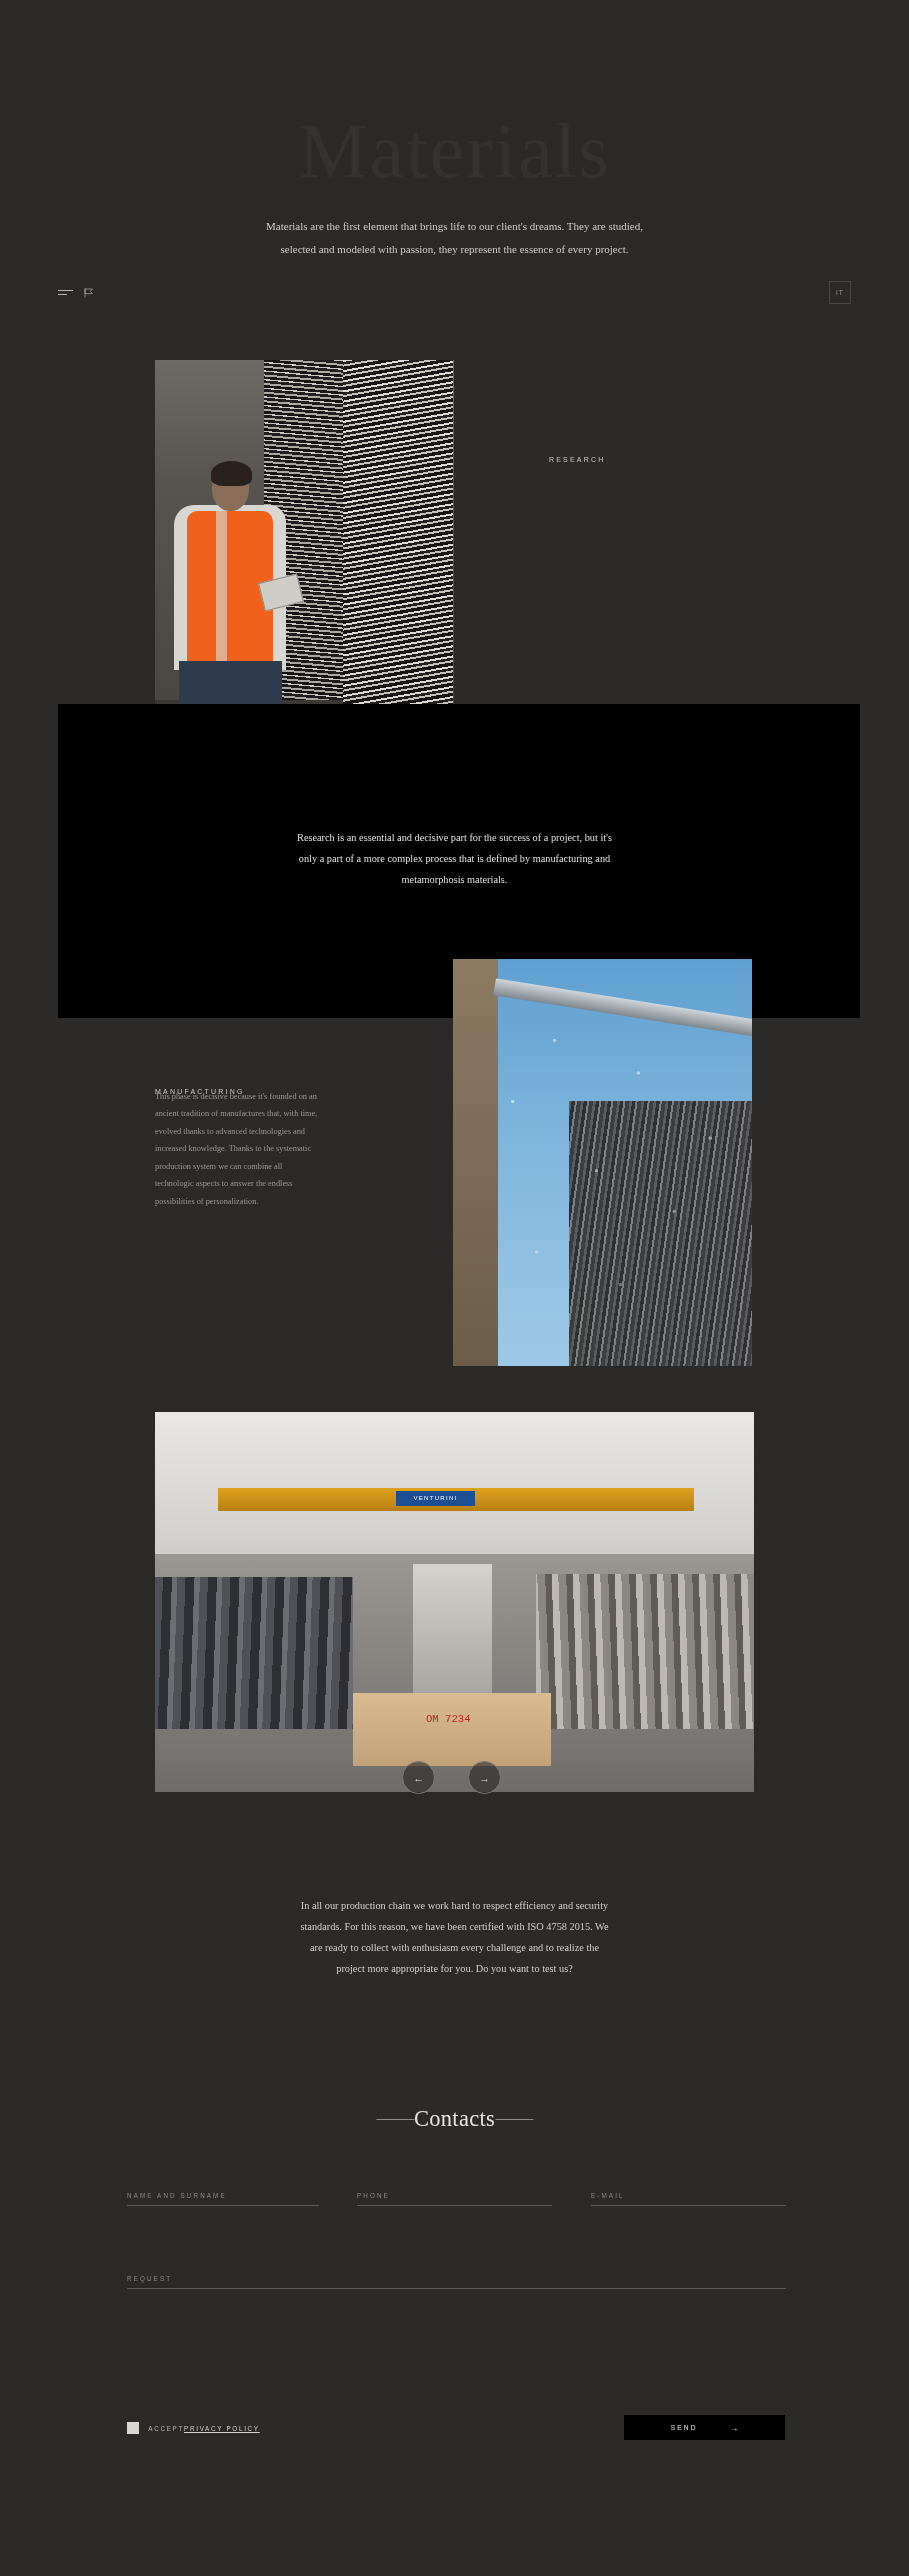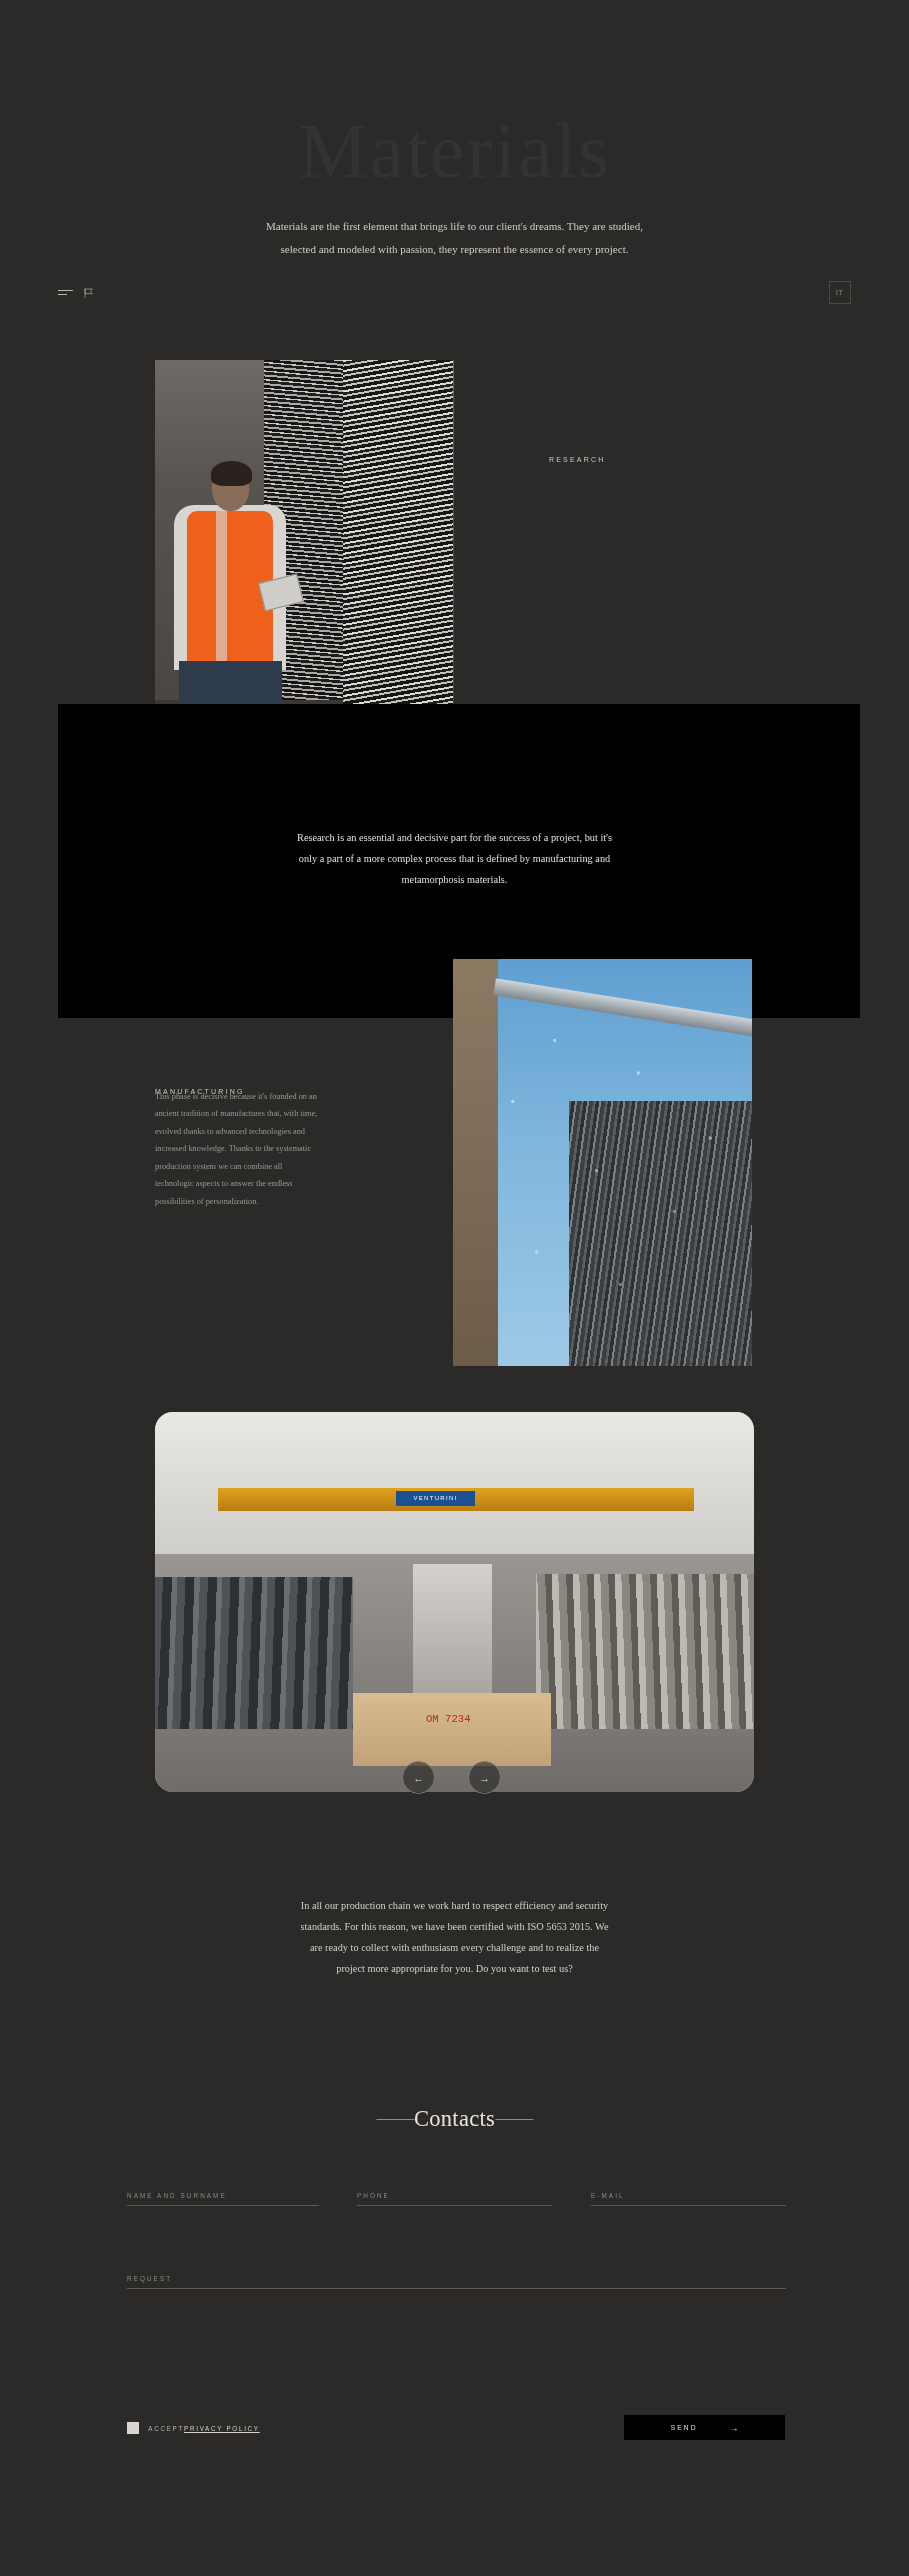--- a/index.html
+++ b/index.html
@@ -267,21 +267,20 @@
 
   
   .img-ware {
     position: absolute;
     top: 1412px;
     left: 155px;
     width: 599px;
     height: 380px;
     overflow: hidden;
     background: #bfbdb8;
-    border-radius: 18px;
   }
   .img-ware .ceil {
     position: absolute; left:0; top:0; width:599px; height:142px;
     background: linear-gradient(180deg,#e9e8e5,#cfcdc9);
   }
   .img-ware .beam {
     position: absolute; left: 63px; top: 76px; width: 476px; height: 22.5px;
     background: linear-gradient(180deg,#e0a21d,#b87d10);
   }
   .img-ware .beam-lbl {
@@ -476,21 +475,21 @@
     <div class="crate-mark">OM 7234</div>
   </div>
 
   <div class="arrow-btn arrow-prev">
     <span>←</span>
   </div>
   <div class="arrow-btn arrow-next">
     <span>→</span>
   </div>
 
-  <div class="closing">In all our production chain we work hard to respect efficiency and security standards. For this reason, we have been certified with ISO 5653 2015. We are ready to collect with enthusiasm every challenge and to realize the project more appropriate for you. Do you want to test us?</div>
+  <div class="closing">In all our production chain we work hard to respect efficiency and security standards. For this reason, we have been certified with ISO 4758 2015. We are ready to collect with enthusiasm every challenge and to realize the project more appropriate for you. Do you want to test us?</div>
 
   <div class="contacts-head">
     <div class="rule"></div>
     <h2>Contacts</h2>
     <div class="rule"></div>
   </div>
 
   <div class="field f-name">
     <div class="lbl">NAME AND SURNAME</div>
   </div>

